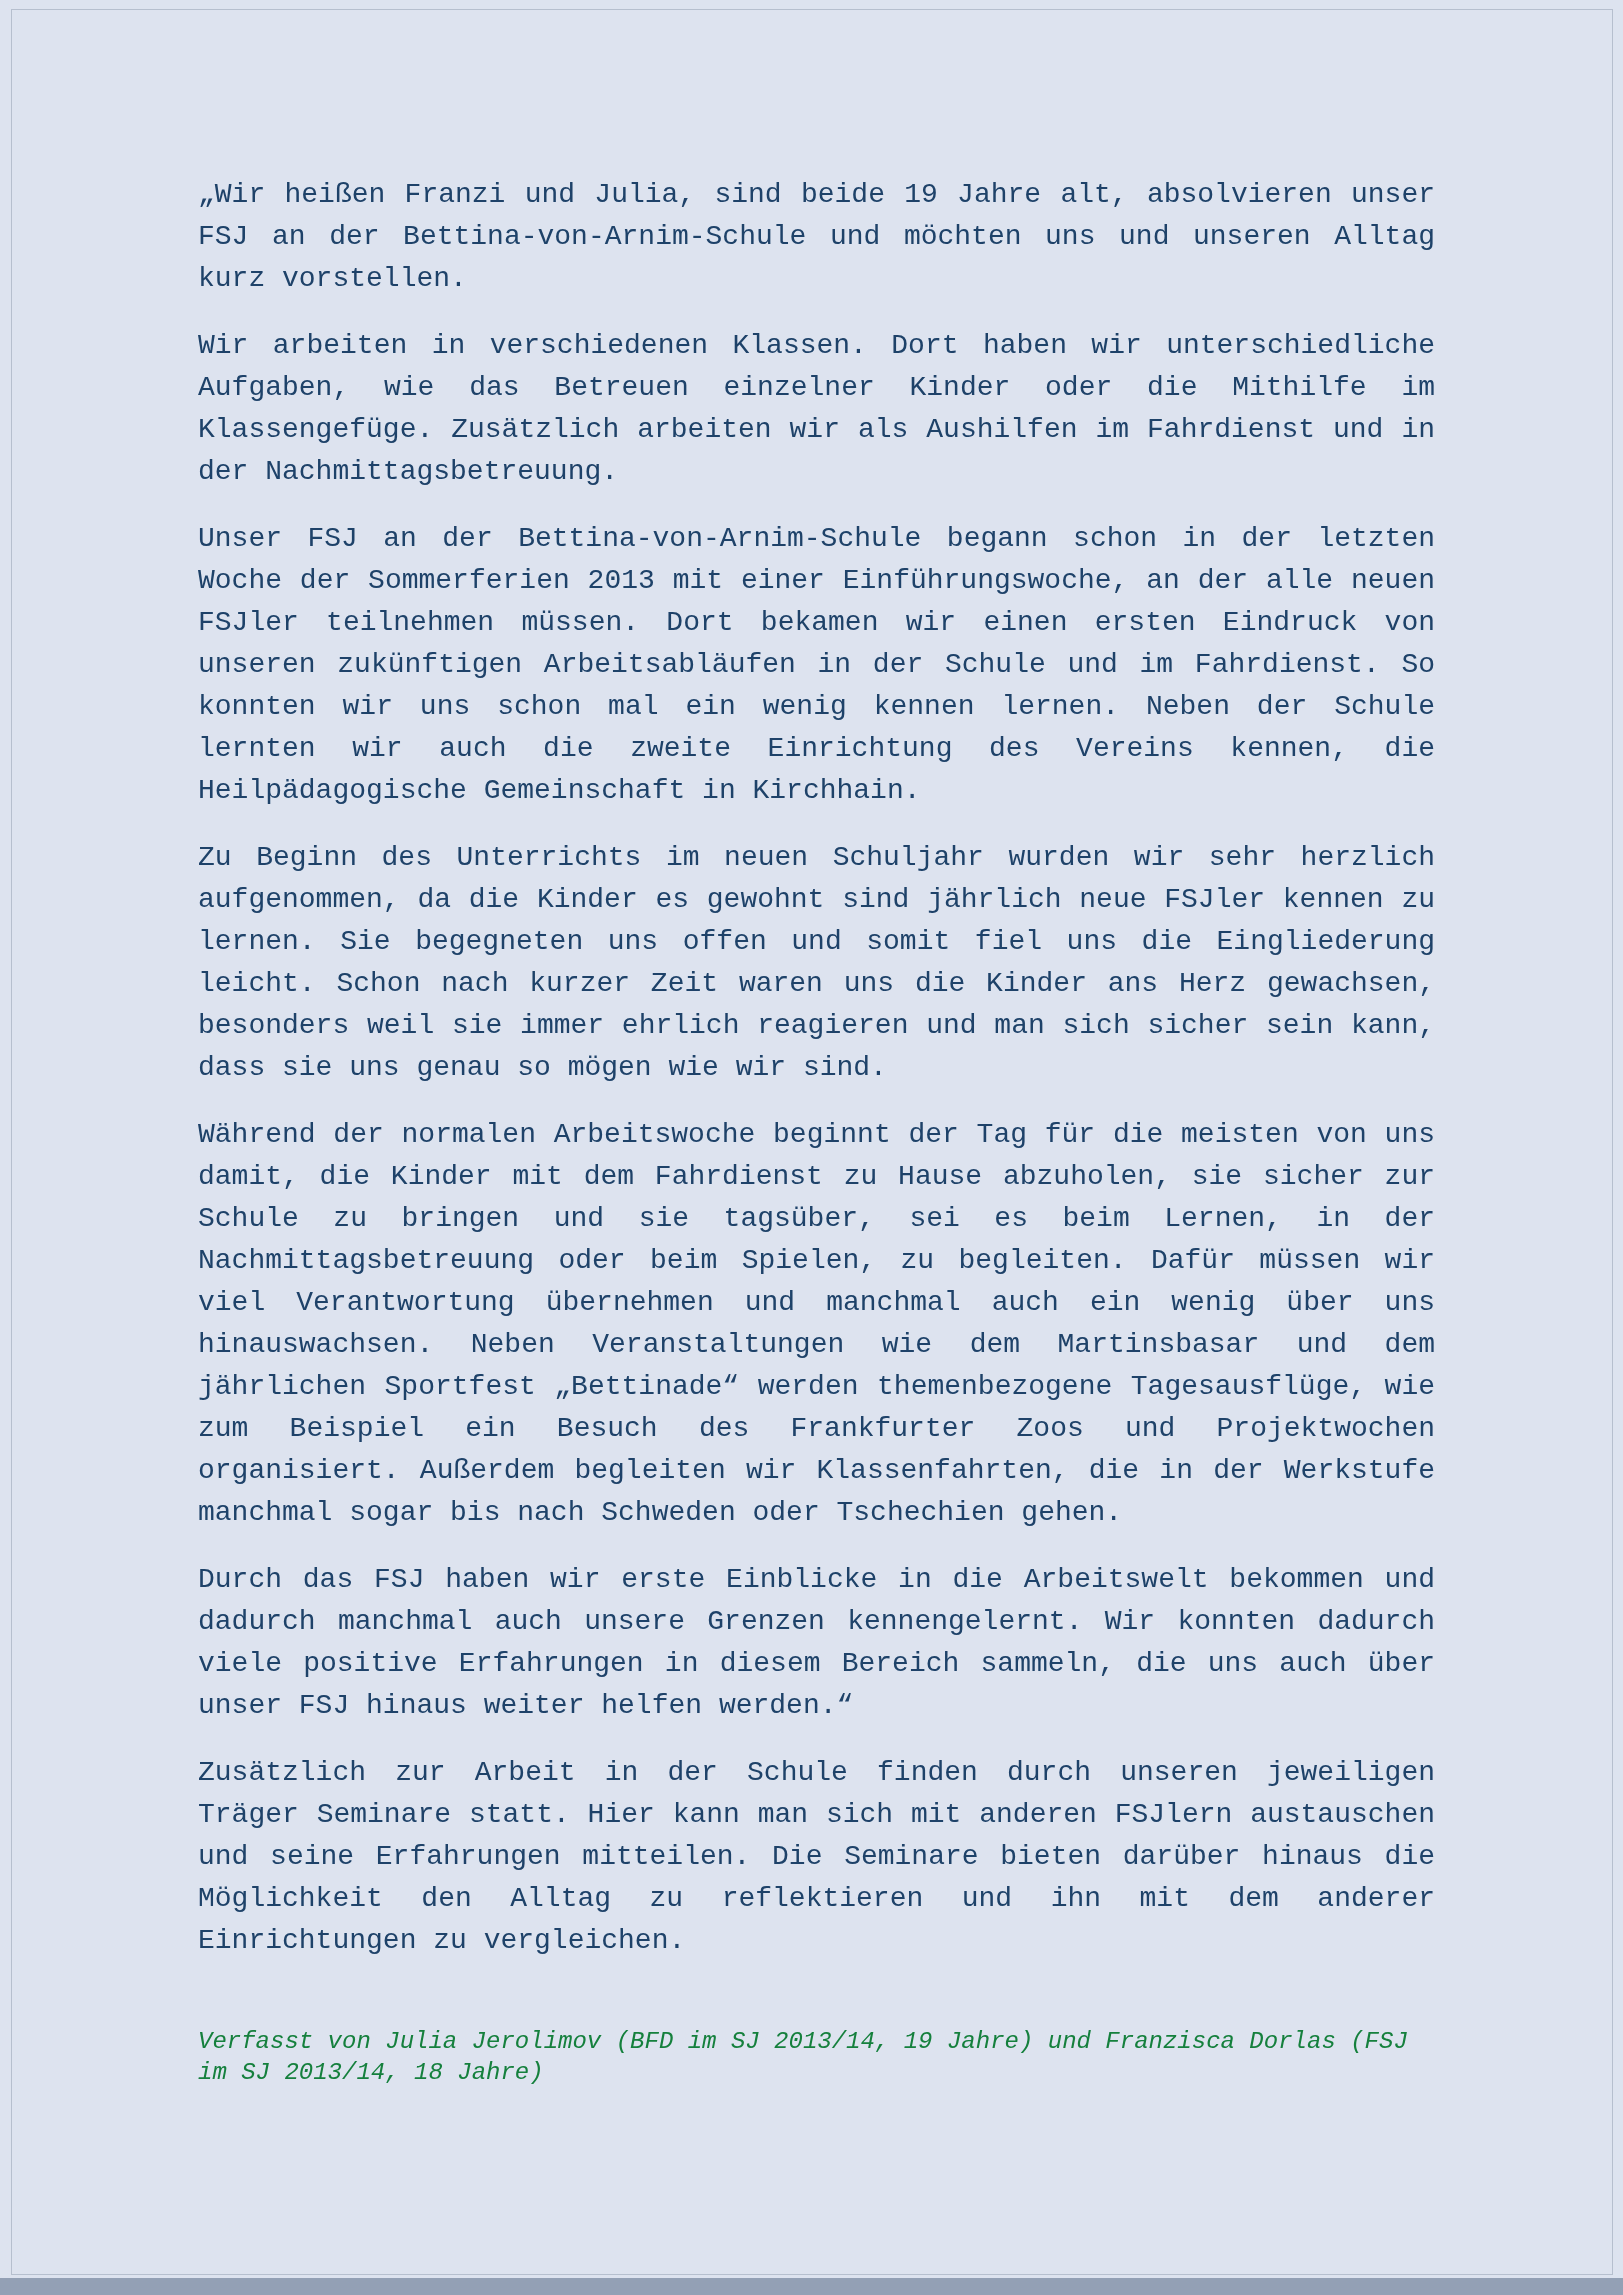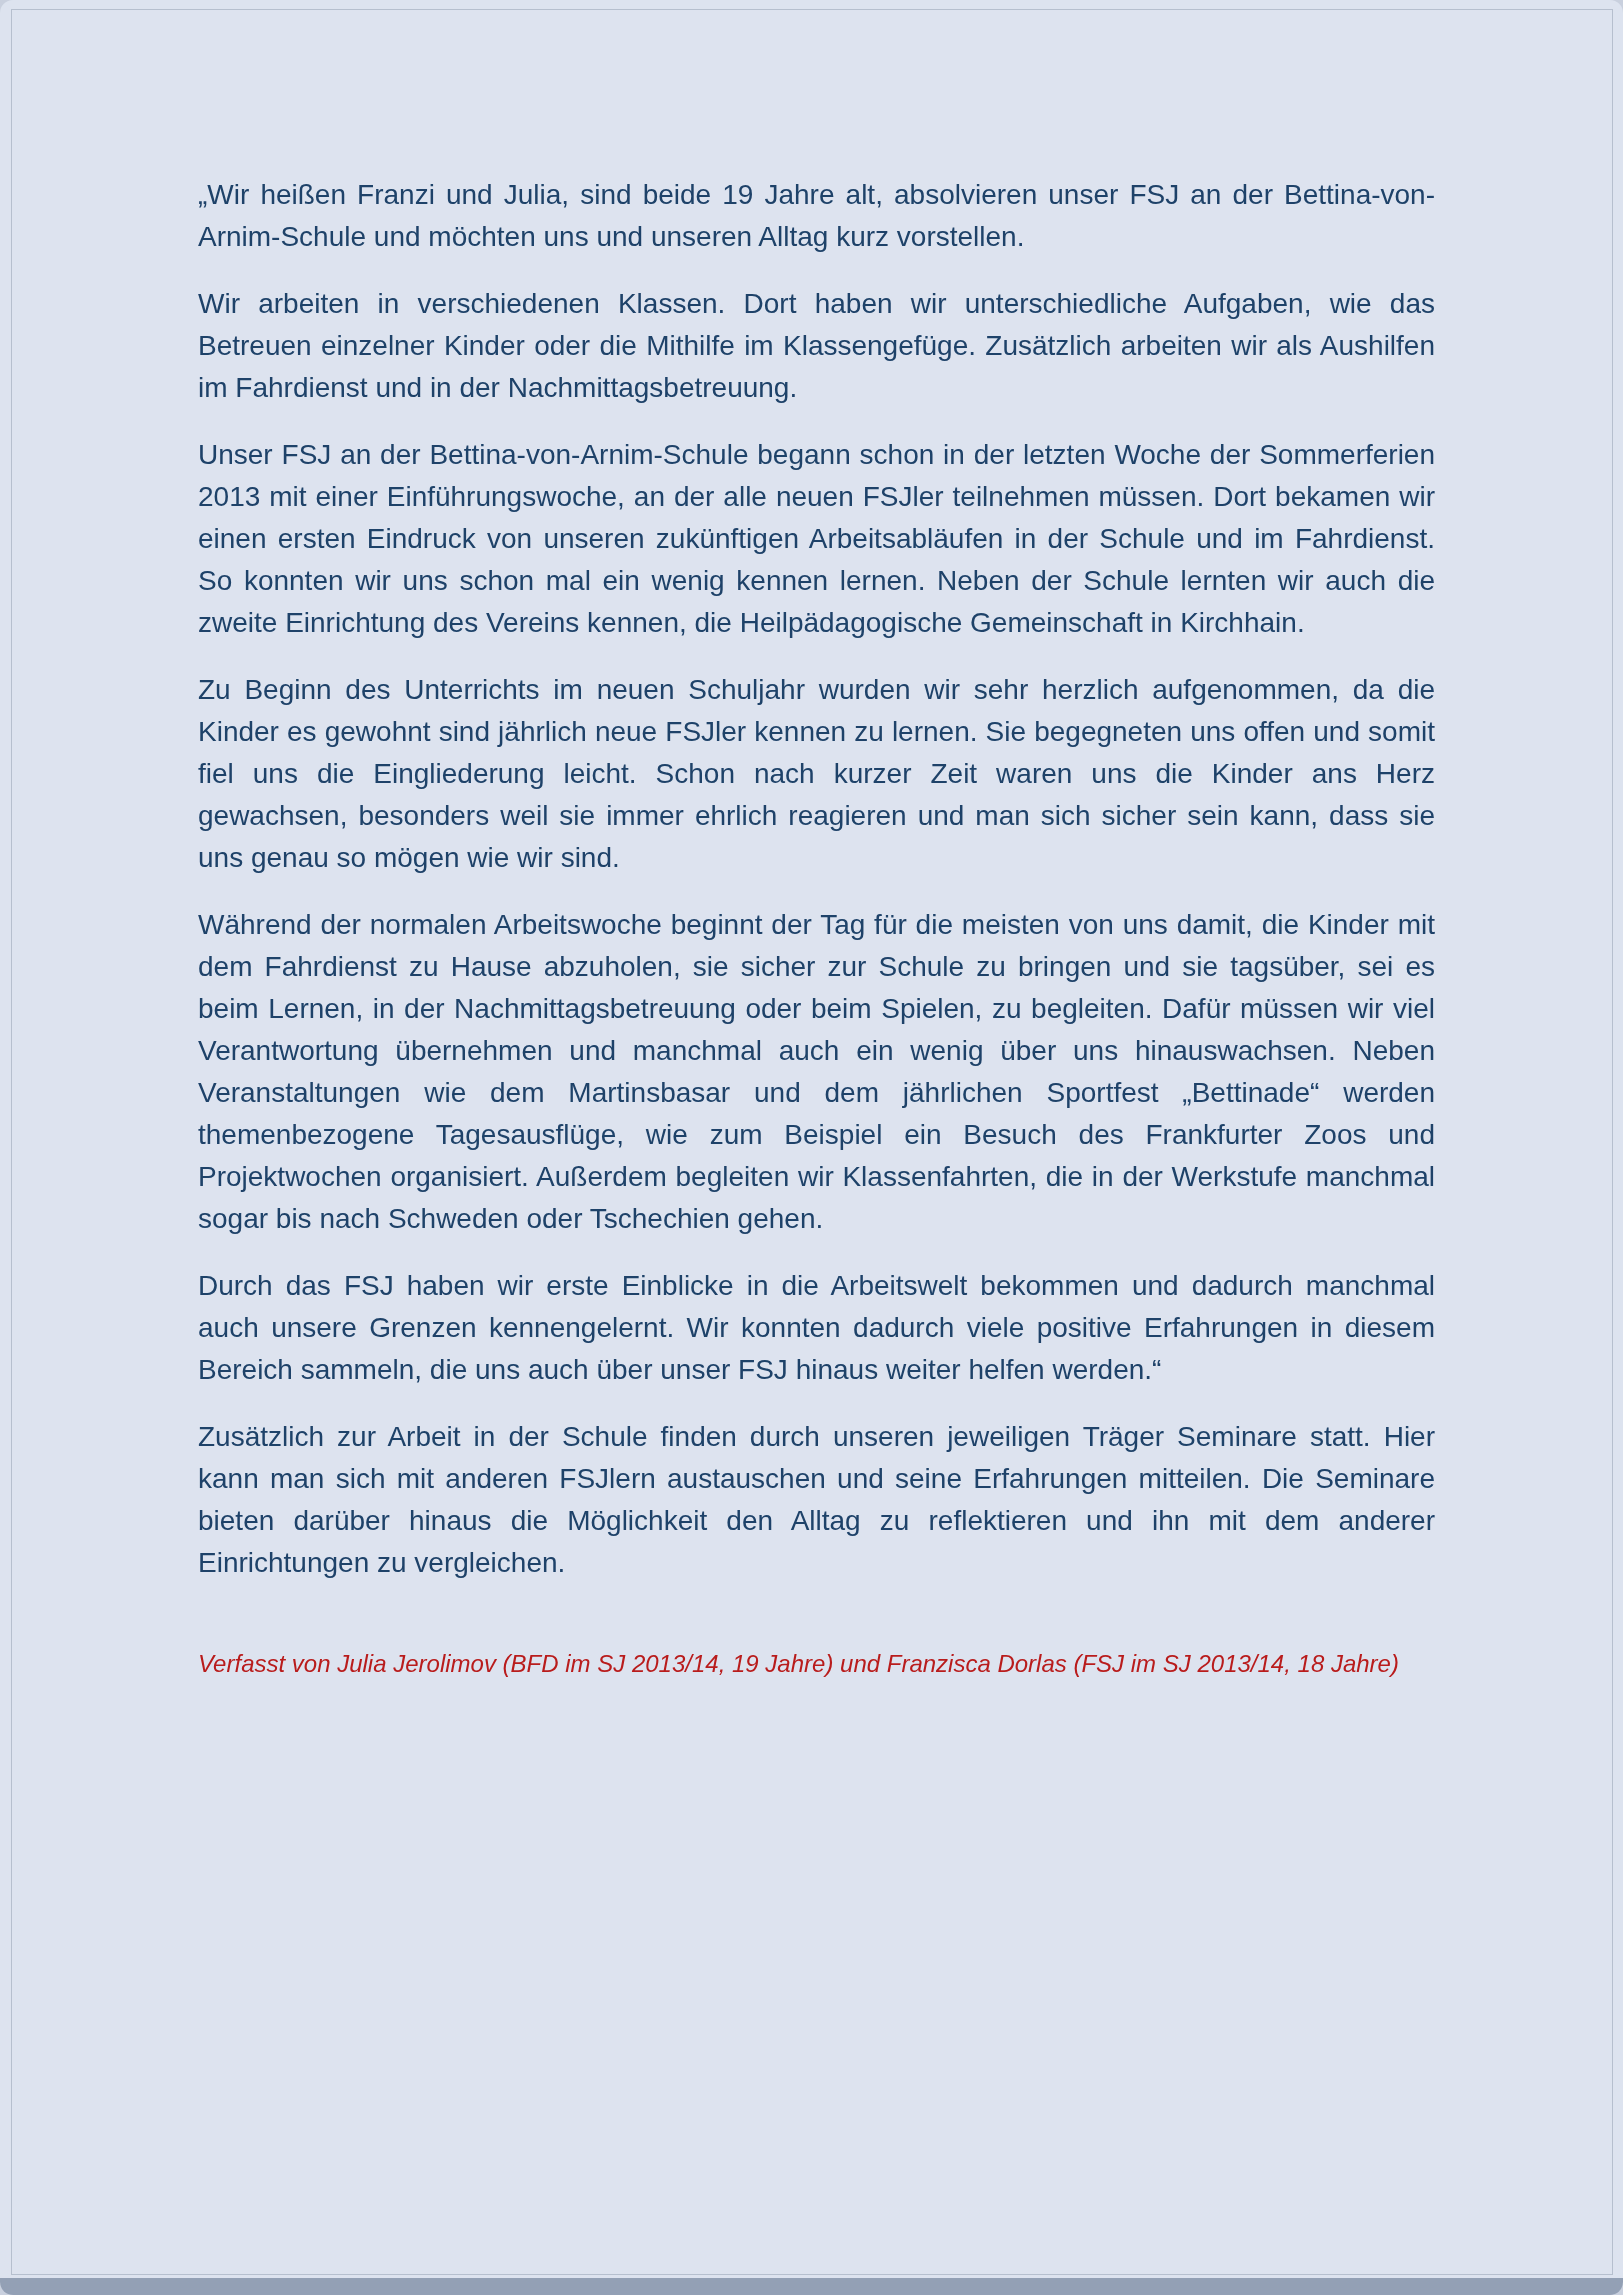--- a/index.html
+++ b/index.html
@@ -5,23 +5,22 @@
   html, body {
     margin: 0;
     padding: 0;
     background: #c9d0de;
   }
   .page {
     position: relative;
     width: 1623px;
     height: 2295px;
     background: #dde3ef;
-    font-family: Liberation Sans, sans-serif;
+    font-family: Liberation Mono, monospace;
     overflow: hidden;
-    border-radius: 13px;
   }
   .page-frame {
     position: absolute;
     left: 10.5px;
     top: 9.2px;
     right: 10.5px;
     bottom: 19.6px;
     border: 1.3px solid rgba(110, 122, 145, 0.35);
     pointer-events: none;
   }
@@ -45,21 +44,21 @@
   }
   .content p {
     margin: 0 0 25px 0;
   }
   .footer-note {
     margin-top: 64px;
     font-style: italic;
     font-size: 24px;
     line-height: 31px;
     text-align: left;
-    color: #b91c1c;
+    color: #15803d;
   }
 </style>
 </head>
 <body>
 
 <div class="page">
   <div class="page-frame"></div>
 
   <div class="content">
     <p>„Wir heißen Franzi und Julia, sind beide 19 Jahre alt, absolvieren unser FSJ an der Bettina-von-Arnim-Schule und möchten uns und unseren Alltag kurz vorstellen.</p>

